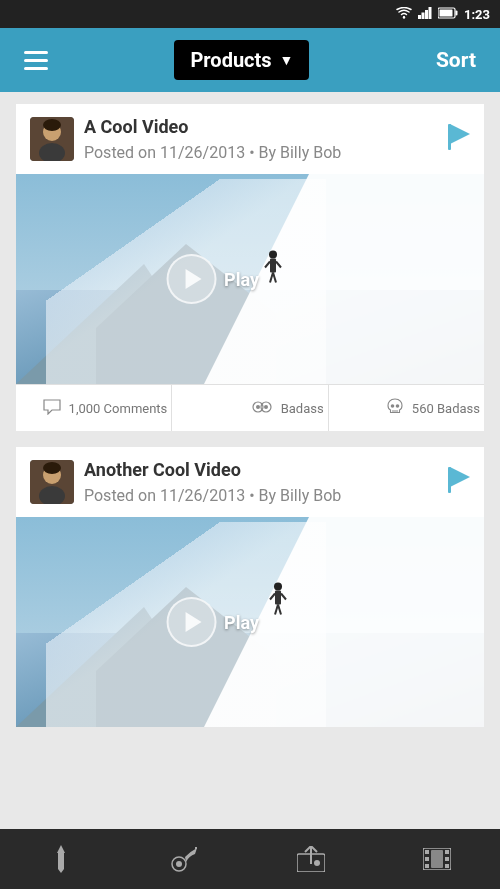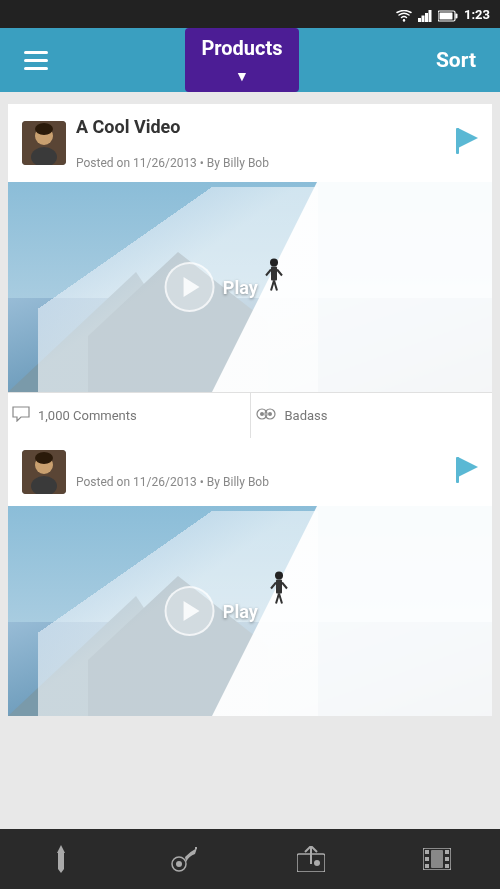--- a/index.html
+++ b/index.html
@@ -17,21 +17,21 @@
       background: #222;
       height: 28px;
       display: flex;
       align-items: center;
       justify-content: flex-end;
       padding: 0 10px;
       gap: 6px;
     }
     .status-bar-icons {
       display: flex;
-      align-items: flex-end;
+      align-items: flex-start;
       gap: 6px;
     }
     .status-time {
       color: white;
       font-size: 13px;
       font-weight: bold;
     }
 
     
     .navbar {
@@ -49,28 +49,27 @@
       cursor: pointer;
       padding: 8px;
     }
     .hamburger-line {
       width: 24px;
       height: 3px;
       background: white;
       border-radius: 2px;
     }
     .products-dropdown {
-      background: #4c1d95;
+      background: #000000;
       border-radius: 4px;
       padding: 8px 16px;
       display: flex;
       align-items: center;
       gap: 8px;
       cursor: pointer;
-      flex-direction: column;
     }
     .products-label {
       color: white;
       font-size: 20px;
       font-weight: bold;
     }
     .dropdown-arrow {
       color: white;
       font-size: 14px;
     }
@@ -80,24 +79,24 @@
       font-weight: bold;
       cursor: pointer;
       padding: 8px;
     }
 
     
     .content {
       background: #e8e8e8;
       height: calc(889px - 28px - 64px - 60px);
       overflow-y: auto;
-      padding: 12px 8px;
+      padding: 12px 16px;
       display: flex;
       flex-direction: column;
-      gap: 0;
+      gap: 16px;
     }
 
     
     .post-card {
       background: white;
       margin: 0 0;
     }
     .post-header {
       display: flex;
       align-items: center;
@@ -115,23 +114,23 @@
     }
     .post-info {
       flex: 1;
     }
     .post-title {
       font-size: 18px;
       font-weight: bold;
       color: #333;
     }
     .post-meta {
-      font-size: 12px;
+      font-size: 16px;
       color: #888;
-      margin-top: 19px;
+      margin-top: 6px;
     }
     .post-flag {
       color: #5ab8d4;
       font-size: 22px;
       cursor: pointer;
     }
 
     
     .video-container {
       width: 100%;
@@ -183,21 +182,21 @@
 
     
     .action-bar {
       display: flex;
       border-top: 1px solid #e0e0e0;
     }
     .action-item {
       flex: 1;
       display: flex;
       align-items: center;
-      justify-content: flex-start;
+      justify-content: flex-end;
       gap: 8px;
       padding: 12px 4px;
       cursor: pointer;
       border-right: 1px solid #e0e0e0;
     }
     .action-item:last-child {
       border-right: none;
     }
     .action-icon {
       font-size: 18px;
@@ -346,34 +345,48 @@
         <span class="action-icon">
           <svg width="22" height="16" viewBox="0 0 22 16">
             <circle cx="7" cy="8" r="5" stroke="#888" stroke-width="1.2" fill="none"></circle>
             <circle cx="15" cy="8" r="5" stroke="#888" stroke-width="1.2" fill="none"></circle>
             <circle cx="7" cy="8" r="2" fill="#888"></circle>
             <circle cx="15" cy="8" r="2" fill="#888"></circle>
           </svg>
         </span>
         <span class="action-label">Badass</span>
       </div>
+      <div class="action-item">
+        <span class="action-icon">
+          <svg width="18" height="18" viewBox="0 0 18 18">
+            <path d="M9 2 C4 2 2 5.5 2 8.5 C2 11 3 12.5 4.5 13 L4.5 15.5 L13.5 15.5 L13.5 13 C15 12.5 16 11 16 8.5 C16 5.5 14 2 9 2Z" stroke="#888" stroke-width="1.1" fill="none"></path>
+            <circle cx="6.5" cy="9" r="1.8" fill="#888"></circle>
+            <circle cx="11.5" cy="9" r="1.8" fill="#888"></circle>
+            <line x1="7" y1="13" x2="7" y2="15.5" stroke="#888" stroke-width="1"></line>
+            <line x1="9" y1="13" x2="9" y2="15.5" stroke="#888" stroke-width="1"></line>
+            <line x1="11" y1="13" x2="11" y2="15.5" stroke="#888" stroke-width="1"></line>
+          </svg>
+        </span>
+        <span class="action-label">560 Badass</span>
+      </div>
     </div>
   </div>
 
   <div class="post-card">
     <div class="post-header">
       <div class="post-avatar">
         <svg width="44" height="44" viewBox="0 0 44 44">
           <rect width="44" height="44" fill="#5a4535"></rect>
           <circle cx="22" cy="15" r="9" fill="#c9a070"></circle>
           <ellipse cx="22" cy="36" rx="13" ry="10" fill="#3a3a3a"></ellipse>
           <ellipse cx="22" cy="8" rx="9" ry="6" fill="#2a1a0a"></ellipse>
         </svg>
       </div>
       <div class="post-info">
+        <div class="post-title">Another Cool Video</div>
         <div class="post-meta">Posted on 11/26/2013 • By Billy Bob</div>
       </div>
       <div class="post-flag">
         <svg width="22" height="26" viewBox="0 0 22 26">
           <polygon points="2,0 22,10 2,20" fill="#5ab8d4"></polygon>
           <rect x="0" y="0" width="3" height="26" fill="#5ab8d4" rx="1"></rect>
         </svg>
       </div>
     </div>
 

